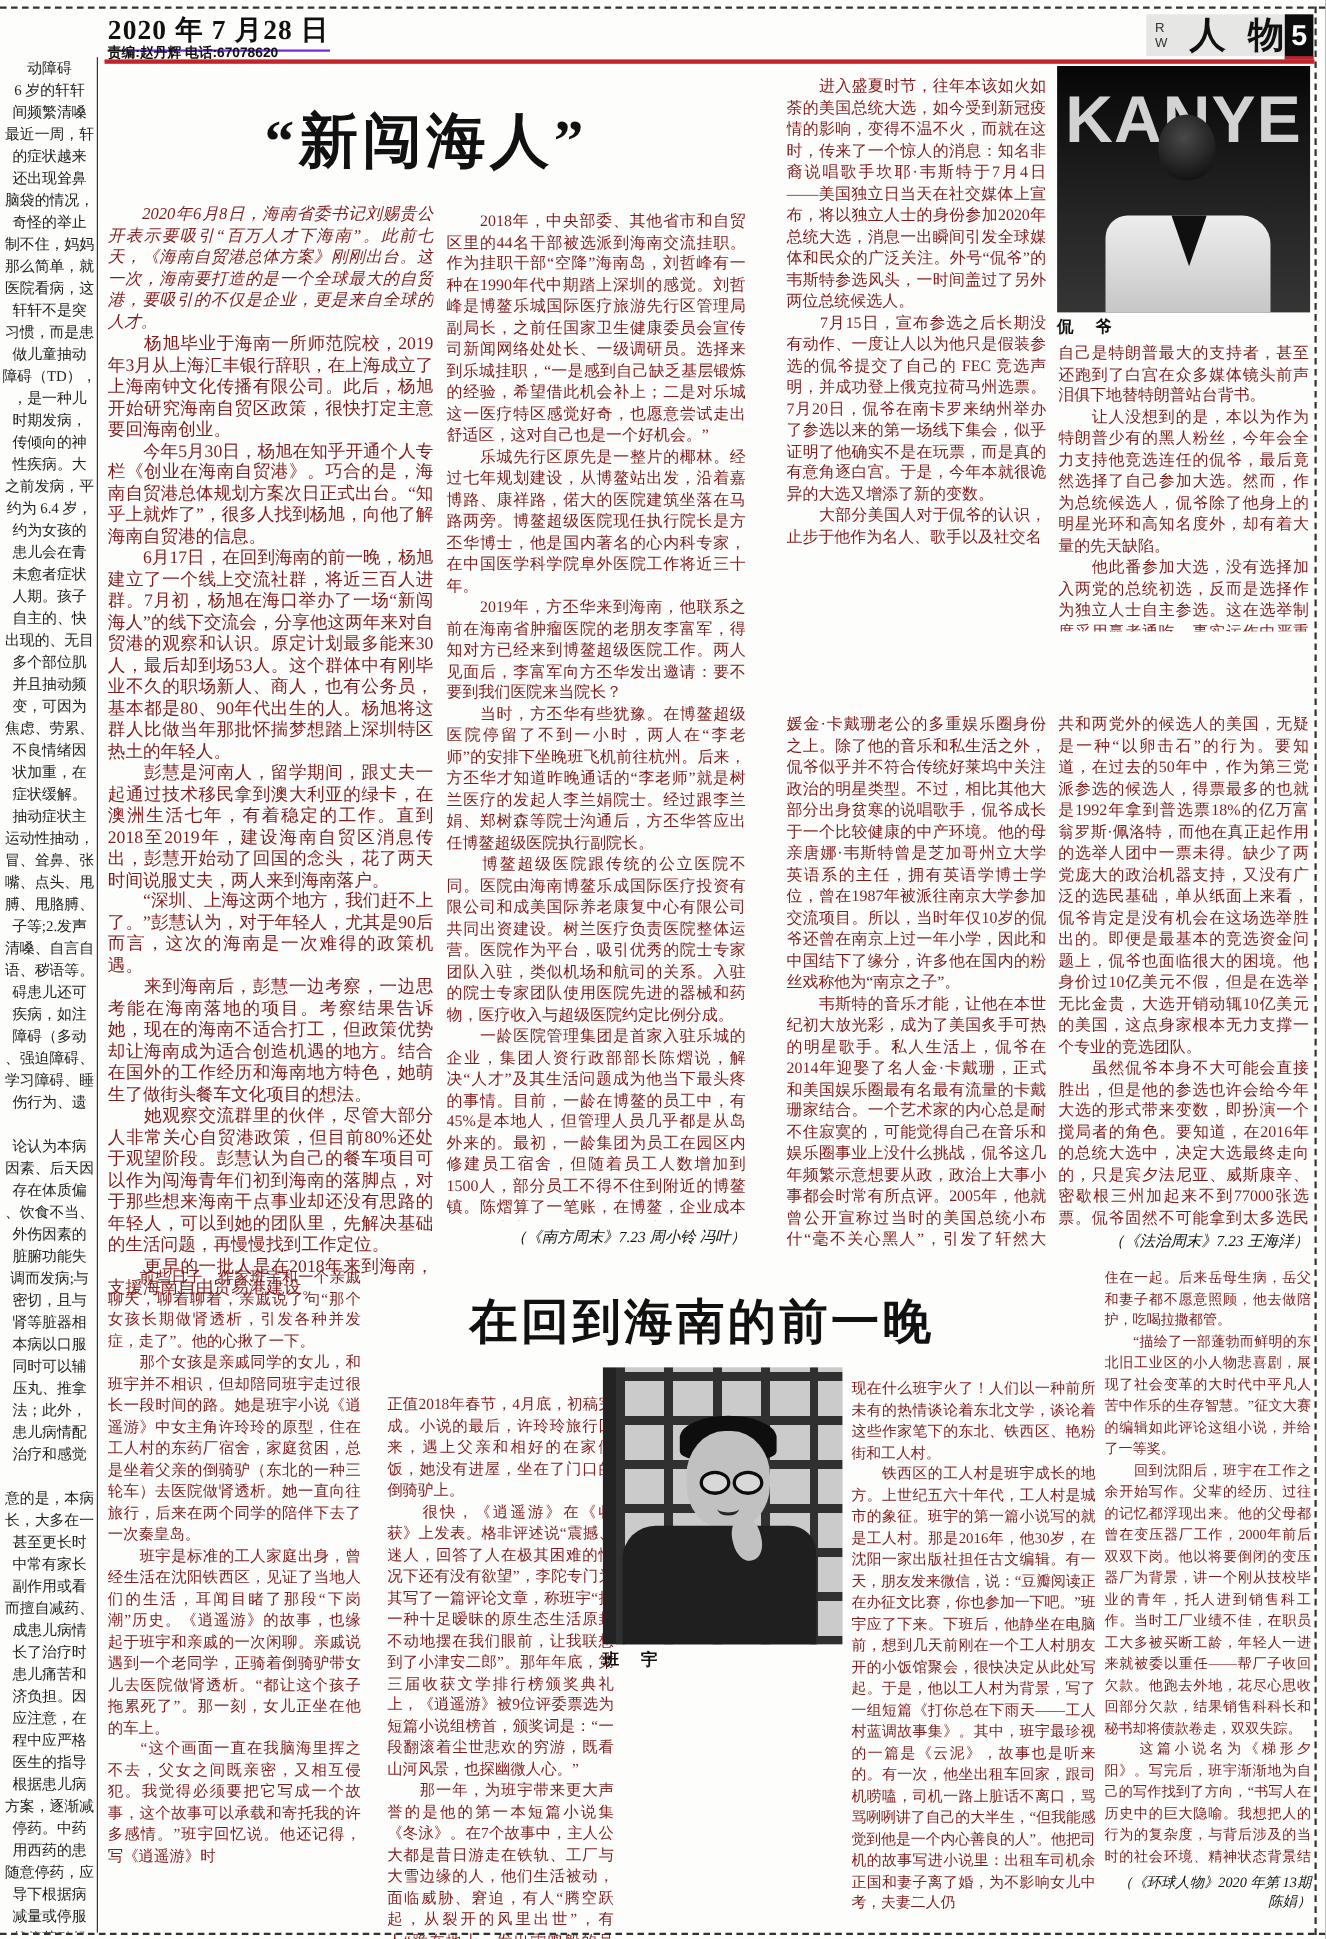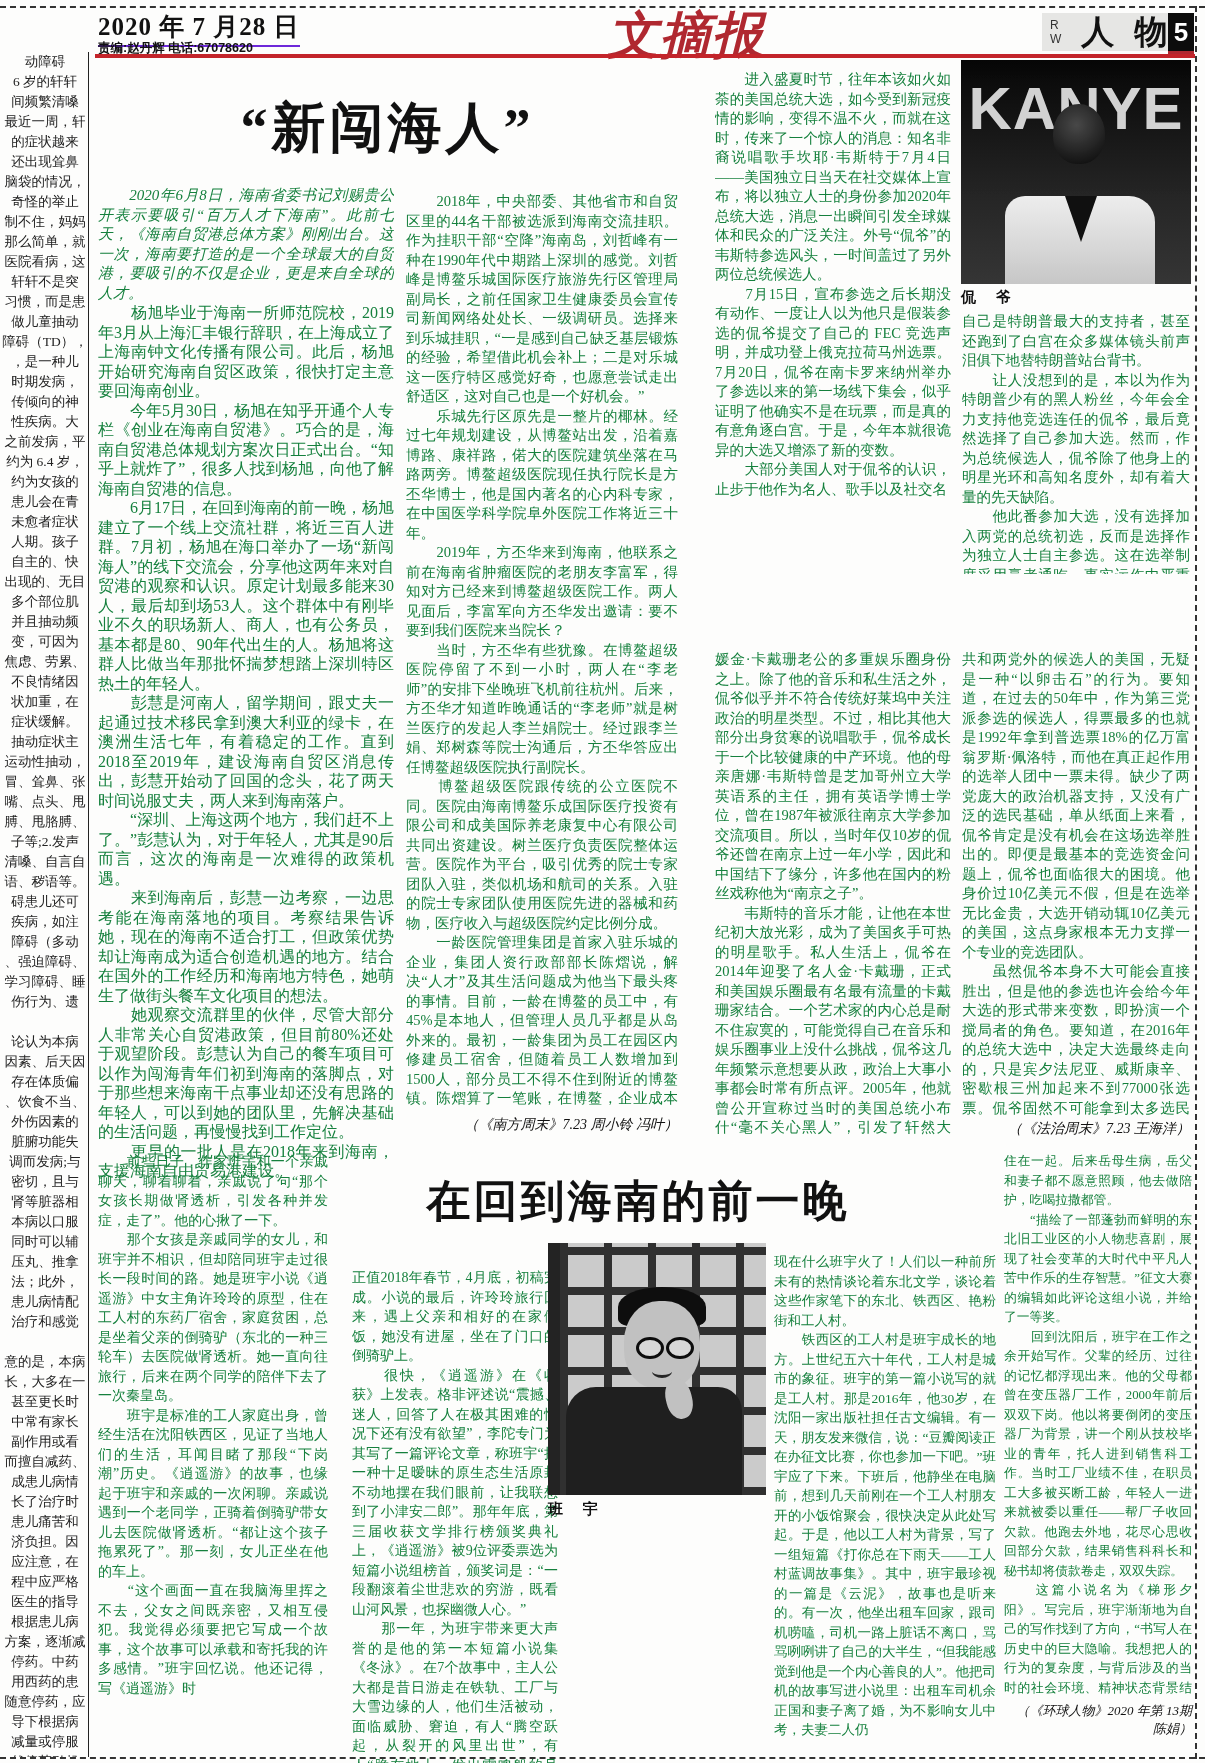--- a/index.html
+++ b/index.html
@@ -3,21 +3,21 @@
 <meta charset="utf-8">
 <style>
   html,body{margin:0;padding:0;background:#888;}
   #page{position:relative;width:1205px;height:1763px;background:#fdfdfc;overflow:hidden;
         font-family:"Liberation Serif","DejaVu Serif",serif;color:#111;}
   #page::before{content:"";position:absolute;left:0;top:6px;right:0;border-top:2px dashed #333;}
   #page::after{content:"";position:absolute;left:0;bottom:4px;right:0;border-top:2px dashed #333;}
   .right-edge{position:absolute;top:6px;bottom:4px;right:8px;border-right:2px dashed #333;}
   .abs{position:absolute;}
   .body-txt{font-size:14.5px;line-height:19.5px;text-align:justify;white-space:pre-line;
-            overflow:hidden;color:#15803d;}
+            overflow:hidden;color:#7f1d1d;}
   .kai{font-style:italic;}
   .attr{font-style:italic;text-align:right;font-size:14px;}
   
   #strip{left:0;top:52px;width:86px;height:1705px;border-right:1.5px solid #222;
          font-size:13.5px;line-height:20px;white-space:pre-line;overflow:hidden;color:#222;padding-left:2px;text-align:center;}
   
   .hdr-date{left:98px;top:10px;font-size:25px;font-weight:bold;letter-spacing:1px;border-bottom:2px solid #6d28d9;padding-bottom:2px;}
   .hdr-ed{left:98px;top:40px;font-size:12.5px;font-weight:bold;font-family:"Liberation Sans",sans-serif;}
   .masthead{left:608px;top:2px;font-size:50px;font-weight:bold;font-style:italic;color:#b02830;
             font-family:"Liberation Serif",serif;letter-spacing:2px;}
@@ -149,21 +149,20 @@
 用西药的患
 随意停药，应
 导下根据病
 减量或停服
 然停药引起
 
 报》7.11）</div>
 
   <div class="abs hdr-date">2020 年 7 月28 日</div>
   <div class="abs hdr-ed">责编:赵丹辉  电话:67078620</div>
-  <div class="abs masthead">文摘报</div>
   <div class="abs sec-box">
     <span class="sec-rw">R W</span>
     <span class="sec-name">人 物</span>
   </div>
   <div class="abs pg-box">5</div>
   <div class="abs red-rule"></div>
 
   <div class="abs h1-a1">“新闯海人”</div>
   <div class="abs" style="left:98px;top:186px;width:296px;height:892px;">
     <div class="body-txt kai" style="font-size:15px;">　　2020年6月8日，海南省委书记刘赐贵公开表示要吸引“百万人才下海南”。此前七天，《海南自贸港总体方案》刚刚出台。这一次，海南要打造的是一个全球最大的自贸港，要吸引的不仅是企业，更是来自全球的人才。</div>

